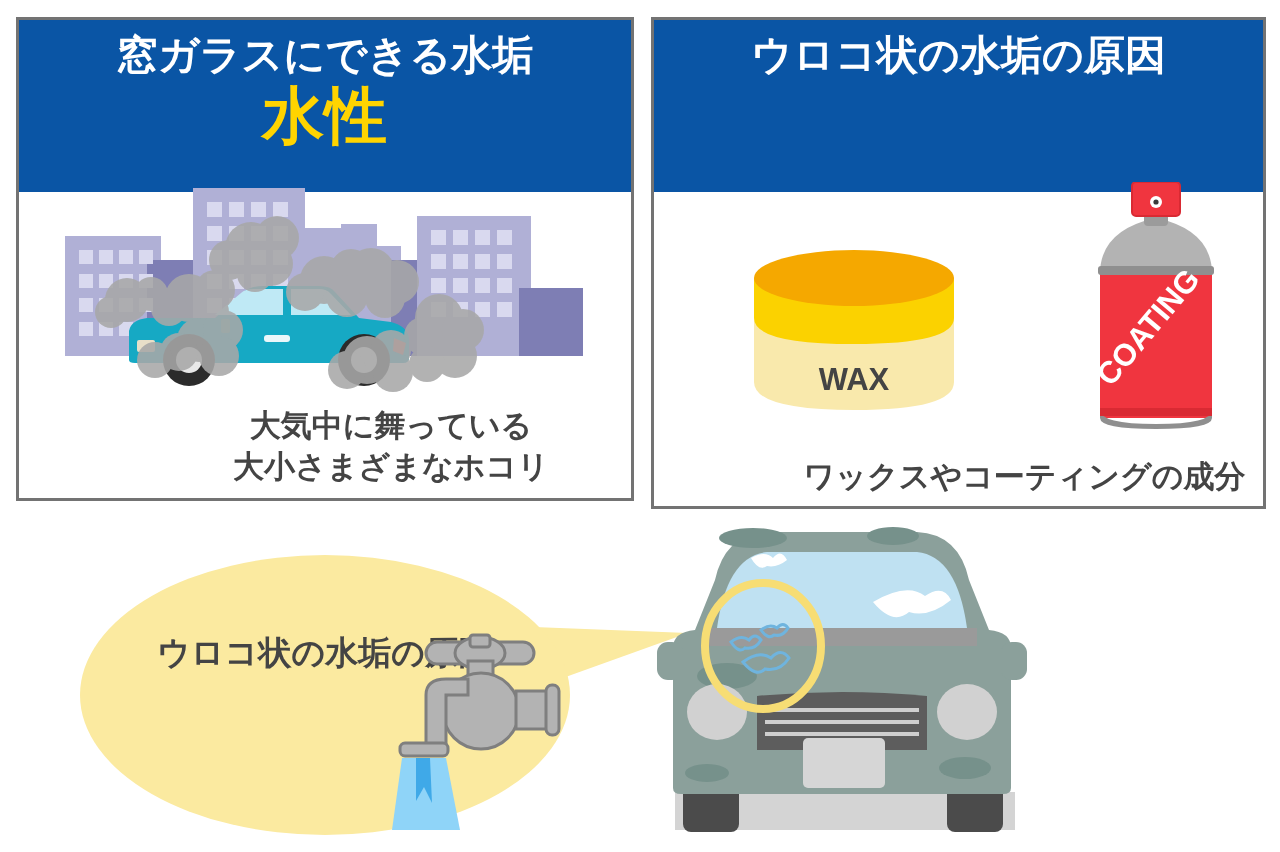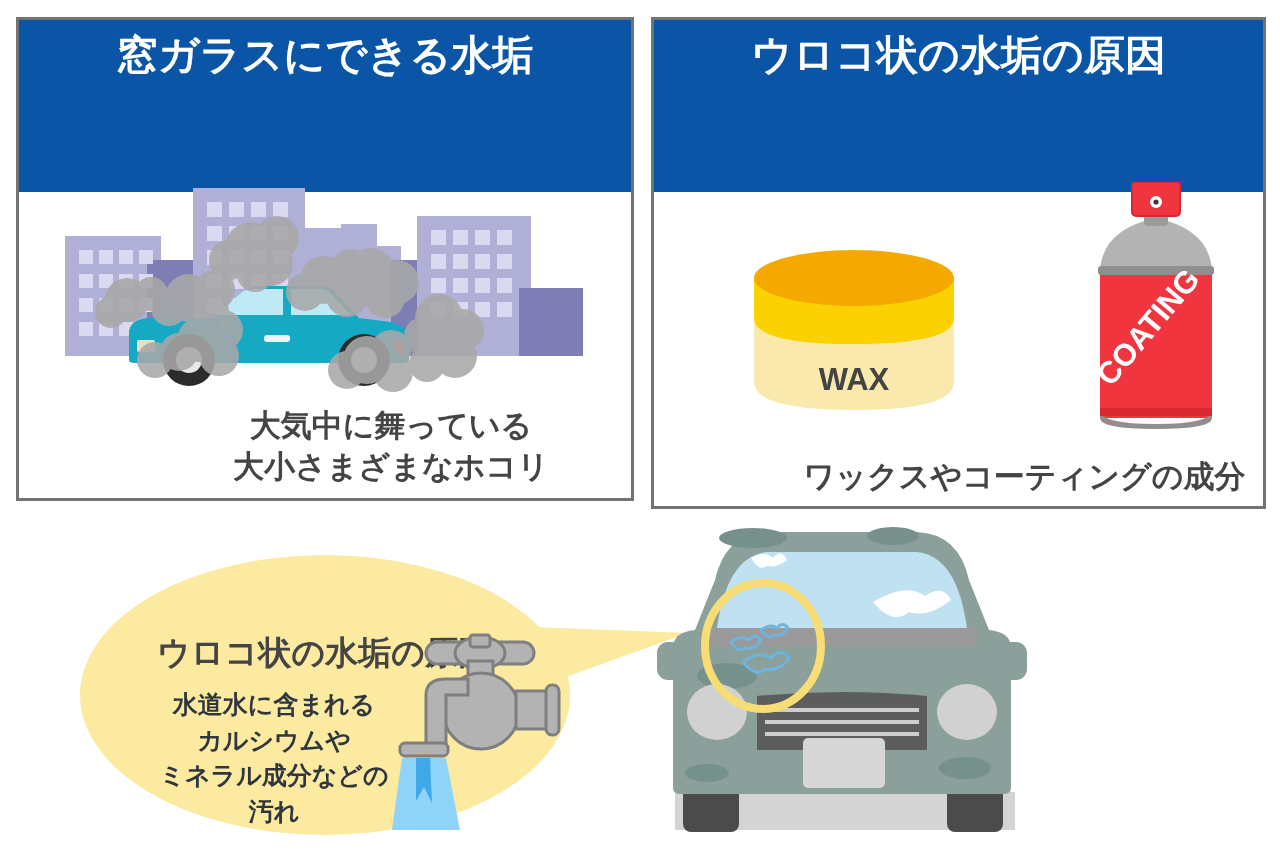--- a/index.html
+++ b/index.html
@@ -100,20 +100,21 @@
   #art-faucet{left:386px;top:625px;}
 </style>
 </head>
 <body>
 
 <div id="stage">
 
   <div class="panel" id="panel-left">
     <div class="panel-header">
       <div class="hdr-line1">窓ガラスにできる水垢</div>
+      <div class="hdr-line2">水性</div>
     </div>
     <div class="panel-body">
 
       <svg class="art" id="art-city" width="612" height="215" viewBox="0 0 612 215">
 
         <rect x="46" y="48" width="96" height="120" fill="#b0b0d6"></rect>
         <rect x="128" y="72" width="60" height="96" fill="#7e7eb4"></rect>
         <rect x="174" y="0" width="112" height="168" fill="#b0b0d6"></rect>
         <rect x="286" y="40" width="48" height="128" fill="#b0b0d6"></rect>
         <rect x="324" y="58" width="58" height="110" fill="#b0b0d6"></rect>
@@ -286,24 +287,20 @@
     </div>
   </div>
 
   <div id="callout">
     <svg class="art" style="left:0;top:0;" width="640" height="300" viewBox="0 0 640 300">
       <path d="M268 70 L628 84 L500 130 Z" fill="#fbeaa0"></path>
       <ellipse cx="265" cy="146" rx="245" ry="140" fill="#fbeaa0"></ellipse>
     </svg>
 
     <div class="callout-title">ウロコ状の水垢の原因</div>
-    <div class="callout-sub">水道水に含まれる
-カルシウムや
-ミネラル成分などの
-汚れ</div>
   </div>
 
   <svg class="art" id="art-faucet" width="210" height="215" viewBox="0 0 210 215">
     <g stroke="#7f7f7f" stroke-width="3" fill="#b3b3b3">
       <rect x="40" y="17" width="108" height="22" rx="11"></rect>
       <ellipse cx="94" cy="28" rx="25" ry="16"></ellipse>
       <rect x="84" y="10" width="20" height="12" rx="3"></rect>
       <rect x="82" y="36" width="25" height="30"></rect>
       <circle cx="95" cy="86" r="38"></circle>
       <rect x="130" y="66" width="36" height="38"></rect>

